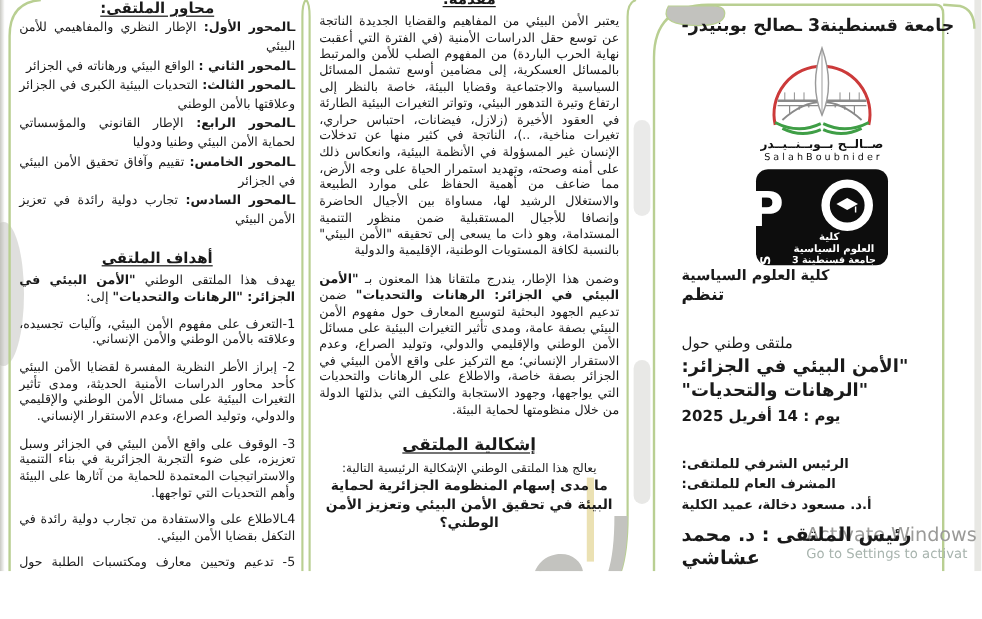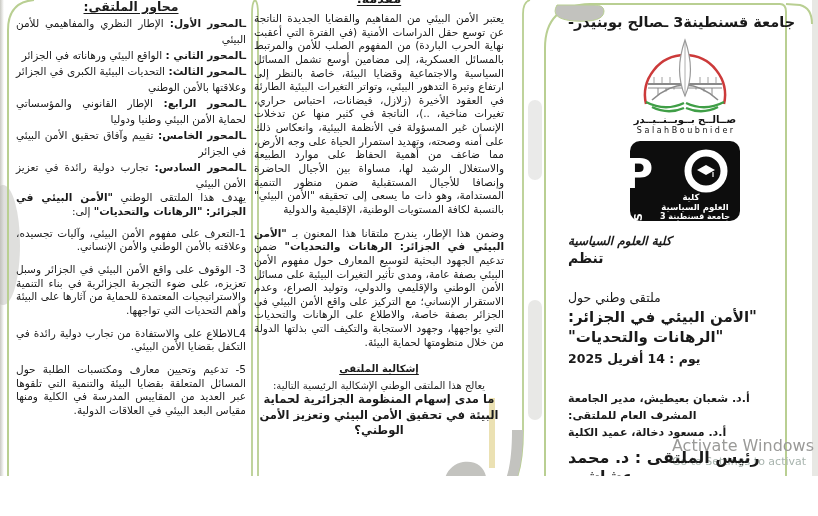--- a/index.html
+++ b/index.html
@@ -1,34 +1,34 @@
 <!DOCTYPE html>
 <html lang="ar"><head>
 <meta charset="utf-8">
 <style>
   html,body{margin:0;padding:0;background:#fff;}
   #page{position:relative;width:818px;height:476px;background:#ffffff;overflow:hidden;
         font-family:"DejaVu Sans",sans-serif;color:#1a1a1a;}
   #decor{position:absolute;left:0;top:0;z-index:0;}
   .col{position:absolute;top:0;z-index:1;direction:rtl;}
   #left-col{left:16px;width:230px;}
-  #mid-col{left:254px;width:250px;}
+  #mid-col{left:266px;width:250px;}
   #right-col{left:568px;top:6px;width:234px;text-align:left;z-index:3;}
   .sec-heading{font-weight:bold;text-decoration:underline;text-underline-offset:2px;
                text-align:center;font-size:12.5px;margin:0 0 6px;}
   .clip-top{height:9px;overflow:hidden;}
   .clip-top .sec-heading{margin-top:-9px;}
   .jtext{font-size:10.5px;line-height:1.3;text-align:justify;text-justify:inter-word;margin:0 0 8px;}
   .axis-line{font-size:10.5px;line-height:1.52;text-align:justify;margin:0;}
   .b{font-weight:bold;}
   .obj{margin:0 0 9px;}
   
   .uni-title{font-size:14.5px;font-weight:bold;margin:8px 0 2px;}
   .logo-wrap{display:flex;justify-content:center;}
-  .faculty{font-size:12px;font-weight:bold;margin-top:12px;font-style:italic;}
+  .faculty{font-size:12px;font-weight:bold;margin-top:0;}
   .organizes{font-size:14px;font-weight:bold;margin-top:2px;}
   .event-type{font-size:12.5px;font-weight:normal;margin-top:24px;}
   .event-title{font-size:15px;font-weight:bold;line-height:1.35;margin-top:2px;}
   .event-date{font-size:12.5px;font-weight:bold;margin-top:3px;}
   .names{font-size:11px;font-weight:bold;line-height:1.55;margin-top:24px;}
   .chair{font-size:16px;font-weight:bold;margin-top:7px;}
   .attendance{font-size:11px;font-weight:bold;margin-top:24px;position:relative;z-index:3;}
   .problem-q{font-size:11.5px;font-weight:bold;line-height:1.35;text-align:center;margin:0;}
   .problem-intro{font-size:10px;text-align:center;margin:0 0 1px;}
   #watermark{position:absolute;right:4px;bottom:8px;z-index:2;text-align:left;direction:ltr;
@@ -89,39 +89,41 @@
     <p class="axis-line">
       <span class="b">ـالمحور الرابع:</span><span> الإطار القانوني والمؤسساتي لحماية الأمن البيئي وطنيا ودوليا</span>
     </p>
     <p class="axis-line">
       <span class="b">ـالمحور الخامس:</span><span> تقييم وآفاق تحقيق الأمن البيئي في الجزائر</span>
     </p>
     <p class="axis-line">
       <span class="b">ـالمحور السادس:</span><span> تجارب دولية رائدة في تعزيز الأمن البيئي</span>
     </p>
 
+    <div class="sec-heading" style="margin-top:16px;">أهداف الملتقى</div>
 
     <p class="jtext">
       <span>يهدف هذا الملتقى الوطني </span><span class="b">"الأمن البيئي في الجزائر: "الرهانات والتحديات"</span><span> إلى:</span>
     </p>
     <p class="jtext obj">1-التعرف على مفهوم الأمن البيئي، وآليات تجسيده، وعلاقته بالأمن الوطني والأمن الإنساني.</p>
+    <p class="jtext obj">2- إبراز الأطر النظرية المفسرة لقضايا الأمن البيئي كأحد محاور الدراسات الأمنية الحديثة، ومدى تأثير التغيرات البيئية على مسائل الأمن الوطني والإقليمي والدولي، وتوليد الصراع، وعدم الاستقرار الإنساني.</p>
     <p class="jtext obj">3- الوقوف على واقع الأمن البيئي في الجزائر وسبل تعزيزه، على ضوء التجربة الجزائرية في بناء التنمية والاستراتيجيات المعتمدة للحماية من آثارها على البيئة وأهم التحديات التي تواجهها.</p>
     <p class="jtext obj">4ـالاطلاع على والاستفادة من تجارب دولية رائدة في التكفل بقضايا الأمن البيئي.</p>
     <p class="jtext obj">5- تدعيم وتحيين معارف ومكتسبات الطلبة حول المسائل المتعلقة بقضايا البيئة والتنمية التي تلقوها عبر العديد من المقاييس المدرسة في الكلية ومنها مقياس البعد البيئي في العلاقات الدولية.</p>
   </div>
 
   <div id="mid-col" class="col">
     <div class="clip-top">
       <div class="sec-heading">مقدمة:</div>
     </div>
     <p class="jtext" style="margin-top:3px;">يعتبر الأمن البيئي من المفاهيم والقضايا الجديدة الناتجة عن توسع حقل الدراسات الأمنية (في الفترة التي أعقبت نهاية الحرب الباردة) من المفهوم الصلب للأمن والمرتبط بالمسائل العسكرية، إلى مضامين أوسع تشمل المسائل السياسية والاجتماعية وقضايا البيئة، خاصة بالنظر إلى ارتفاع وتيرة التدهور البيئي، وتواتر التغيرات البيئية الطارئة في العقود الأخيرة (زلازل، فيضانات، احتباس حراري، تغيرات مناخية، ..)، الناتجة في كثير منها عن تدخلات الإنسان غير المسؤولة في الأنظمة البيئية، وانعكاس ذلك على أمنه وصحته، وتهديد استمرار الحياة على وجه الأرض، مما ضاعف من أهمية الحفاظ على موارد الطبيعة والاستغلال الرشيد لها، مساواة بين الأجيال الحاضرة وإنصافا للأجيال المستقبلية ضمن منظور التنمية المستدامة، وهو ذات ما يسعى إلى تحقيقه "الأمن البيئي" بالنسبة لكافة المستويات الوطنية، الإقليمية والدولية</p>
     <p class="jtext" style="margin-top:10px;">
       <span>وضمن هذا الإطار، يندرج ملتقانا هذا المعنون بـ </span><span class="b">"الأمن البيئي في الجزائر: الرهانات والتحديات"</span><span> ضمن تدعيم الجهود البحثية لتوسيع المعارف حول مفهوم الأمن البيئي بصفة عامة، ومدى تأثير التغيرات البيئية على مسائل الأمن الوطني والإقليمي والدولي، وتوليد الصراع، وعدم الاستقرار الإنساني؛ مع التركيز على واقع الأمن البيئي في الجزائر بصفة خاصة، والاطلاع على الرهانات والتحديات التي يواجهها، وجهود الاستجابة والتكيف التي بذلتها الدولة من خلال منظومتها لحماية البيئة.</span>
     </p>
-    <div class="sec-heading" style="margin-top:14px;font-size:10px;">إشكالية الملتقى</div>
+    <div class="sec-heading" style="margin-top:14px;font-size:14px;">إشكالية الملتقى</div>
     <p class="problem-intro">يعالج هذا الملتقى الوطني الإشكالية الرئيسية التالية:</p>
     <p class="problem-q">ما مدى إسهام المنظومة الجزائرية لحماية البيئة في تحقيق الأمن البيئي وتعزيز الأمن الوطني؟</p>
   </div>
 
   <div id="right-col" class="col">
     <div class="uni-title">جامعة قسنطينة3 ـصالح بوبنيدر-</div>
 
     <div class="logo-wrap">
       <svg width="150" height="104" viewBox="0 0 150 104" aria-hidden="true">
         <defs>
@@ -186,21 +188,21 @@
     </div>
 
     <div class="faculty">كلية  العلوم السياسية</div>
     <div class="organizes">تنظم</div>
 
     <div class="event-type">ملتقى وطني حول</div>
     <div class="event-title">"الأمن البيئي في الجزائر: "الرهانات والتحديات"</div>
     <div class="event-date">يوم : 14 أفريل 2025</div>
 
     <div class="names">
-      <div>أ.د. شعبان بعيطيش، مدير الجامعة</div>
+      <div>الرئيس الشرفي للملتقى:</div>
       <div>المشرف العام للملتقى:</div>
       <div>أ.د. مسعود دخالة، عميد الكلية</div>
     </div>
     <div class="chair">رئيس الملتقى : د. محمد عشاشي</div>
 
     <div class="attendance">حضوري/عن بعد</div>
   </div>
 
   <div id="watermark">
     <div class="wm1">Activate Windows</div>

